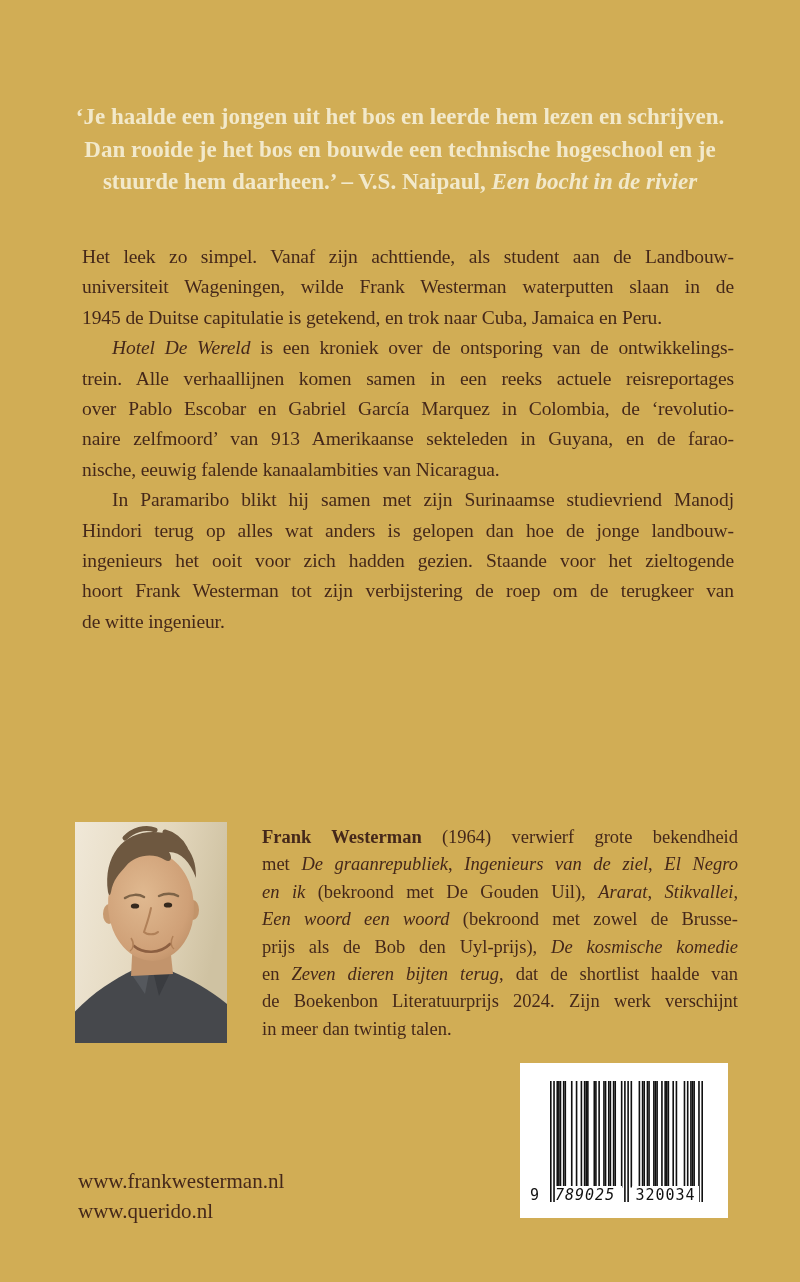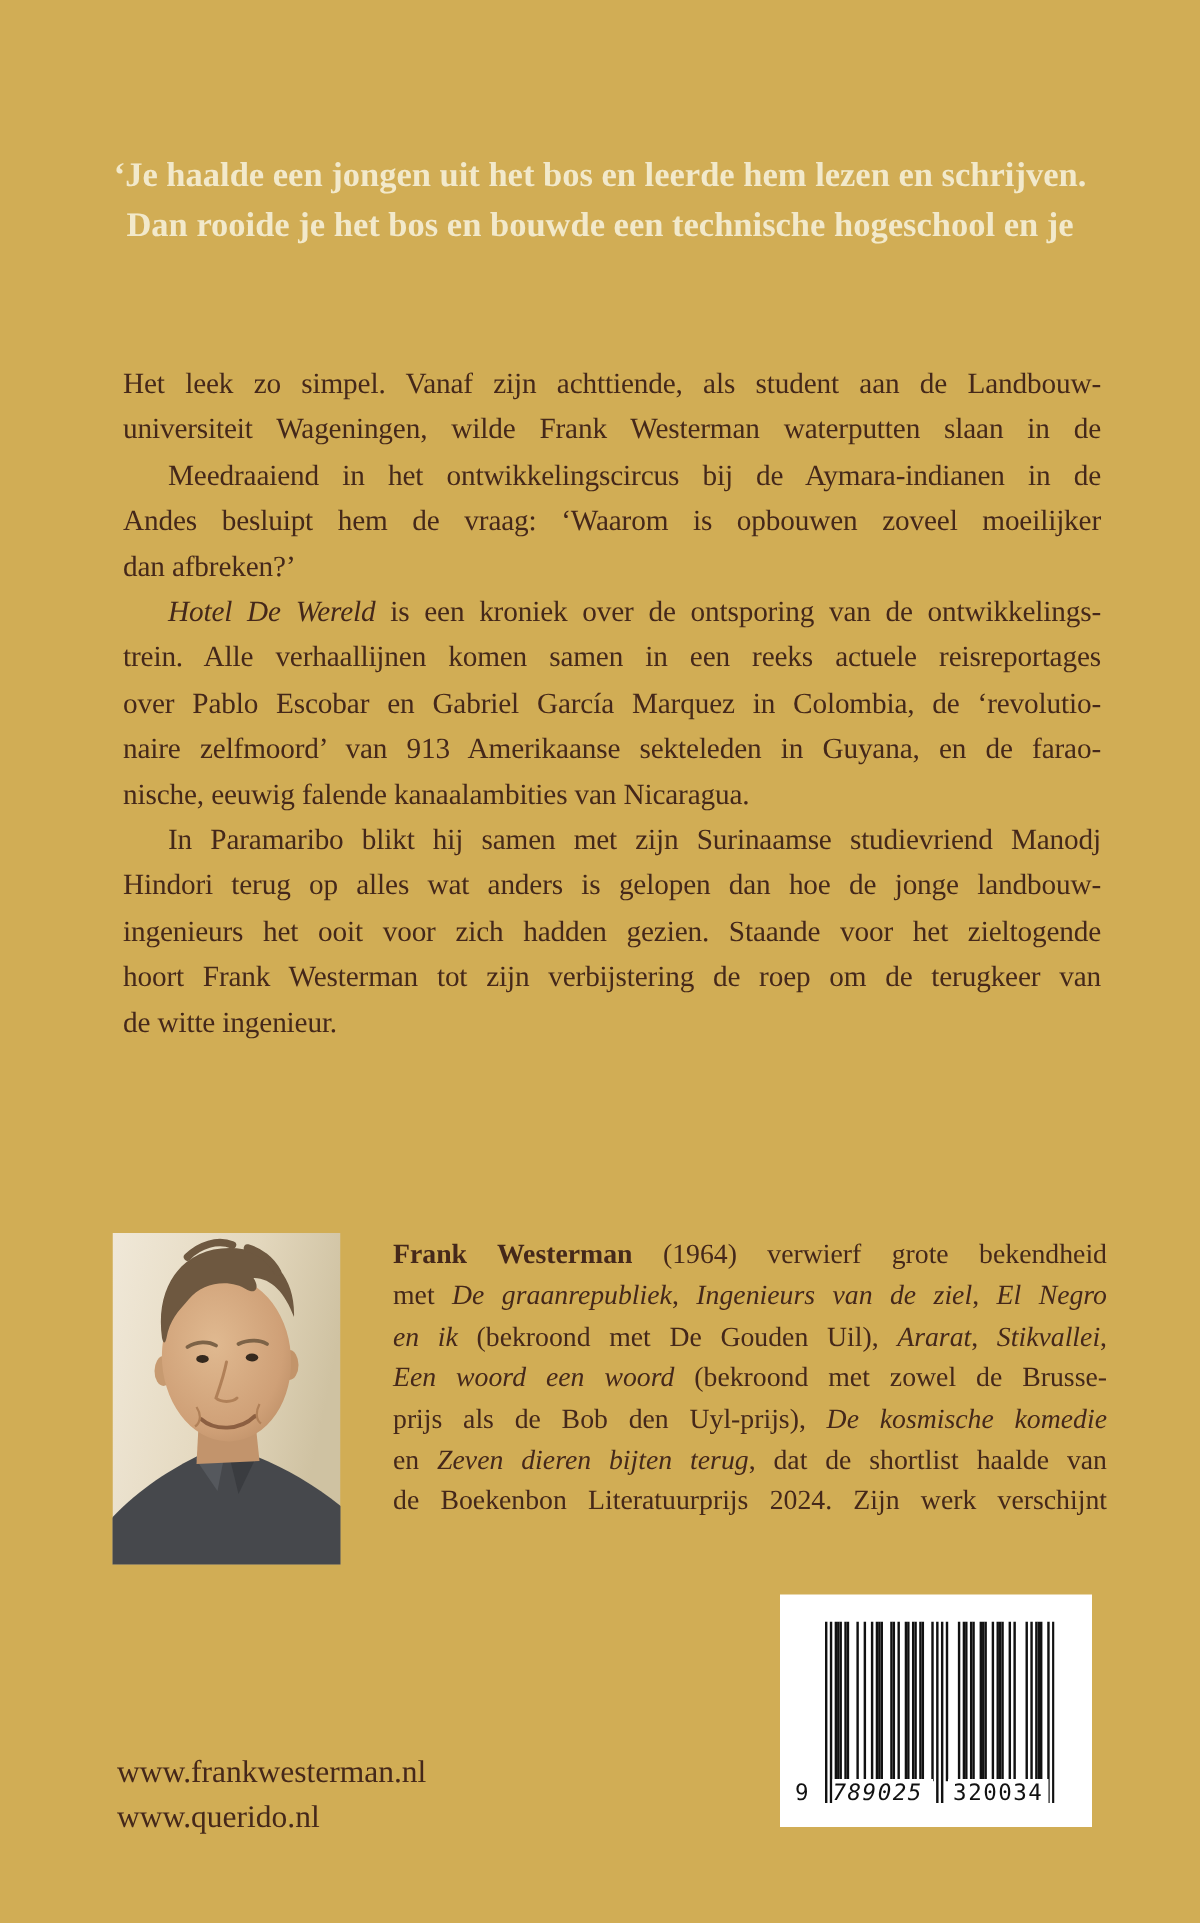--- a/index.html
+++ b/index.html
@@ -86,31 +86,28 @@
   .d3 { left: 112px; width: 67px; text-align: center; letter-spacing: 1px; }
 </style>
 </head>
 <body>
 
 <div class="cover">
 
   <section class="quote">
       <div class="line"><span>‘Je haalde een jongen uit het bos en leerde hem lezen en schrijven.</span></div>
       <div class="line"><span>Dan rooide je het bos en bouwde een technische hogeschool en je</span></div>
+      <div class="line last"><span>stuurde hem daarheen.’ – V.S. Naipaul, </span><em>Een bocht in de rivier</em></div>
     </section>
 
   <section class="body justified">
       <div class="para">
         <div class="line"><span>Het leek zo simpel. Vanaf zijn achttiende, als student aan de Landbouw-</span></div>
         <div class="line"><span>universiteit Wageningen, wilde Frank Westerman waterputten slaan in de</span></div>
-      </div>
-      <div class="para indent">
-        <div class="line"><span>Meedraaiend in het ontwikkelingscircus bij de Aymara-indianen in de</span></div>
-        <div class="line"><span>Andes besluipt hem de vraag: ‘Waarom is opbouwen zoveel moeilijker</span></div>
-        <div class="line last"><span>dan afbreken?’</span></div>
+        <div class="line last"><span>1945 de Duitse capitulatie is getekend, en trok naar Cuba, Jamaica en Peru.</span></div>
       </div>
       <div class="para indent">
         <div class="line"><em>Hotel De Wereld</em><span> is een kroniek over de ontsporing van de ontwikkelings-</span></div>
         <div class="line"><span>trein. Alle verhaallijnen komen samen in een reeks actuele reisreportages</span></div>
         <div class="line"><span>over Pablo Escobar en Gabriel García Marquez in Colombia, de ‘revolutio-</span></div>
         <div class="line"><span>naire zelfmoord’ van 913 Amerikaanse sekteleden in Guyana, en de farao-</span></div>
         <div class="line last"><span>nische, eeuwig falende kanaalambities van Nicaragua.</span></div>
       </div>
       <div class="para indent">
         <div class="line"><span>In Paramaribo blikt hij samen met zijn Surinaamse studievriend Manodj</span></div>
@@ -155,20 +152,21 @@
   </figure>
 
   <section class="bio justified">
       <div class="line"><strong>Frank Westerman</strong><span> (1964) verwierf grote bekendheid</span></div>
       <div class="line"><span>met </span><em>De graanrepubliek</em><span>, </span><em>Ingenieurs van de ziel</em><span>, </span><em>El Negro</em></div>
       <div class="line"><em>en ik</em><span> (bekroond met De Gouden Uil), </span><em>Ararat</em><span>, </span><em>Stikvallei</em><span>,</span></div>
       <div class="line"><em>Een woord een woord</em><span> (bekroond met zowel de Brusse-</span></div>
       <div class="line"><span>prijs als de Bob den Uyl-prijs), </span><em>De kosmische komedie</em></div>
       <div class="line"><span>en </span><em>Zeven dieren bijten terug</em><span>, dat de shortlist haalde van</span></div>
       <div class="line"><span>de Boekenbon Literatuurprijs 2024. Zijn werk verschijnt</span></div>
+      <div class="line last"><span>in meer dan twintig talen.</span></div>
     </section>
 
   <section class="websites">
     <div class="site">www.frankwesterman.nl</div>
     <div class="site">www.querido.nl</div>
   </section>
 
   <div class="barcode-box">
     <svg id="barcode-svg" class="bars" viewBox="0 0 95 100" preserveAspectRatio="none">
         <rect x="0" y="0" width="1" height="100" fill="#111111"></rect>

